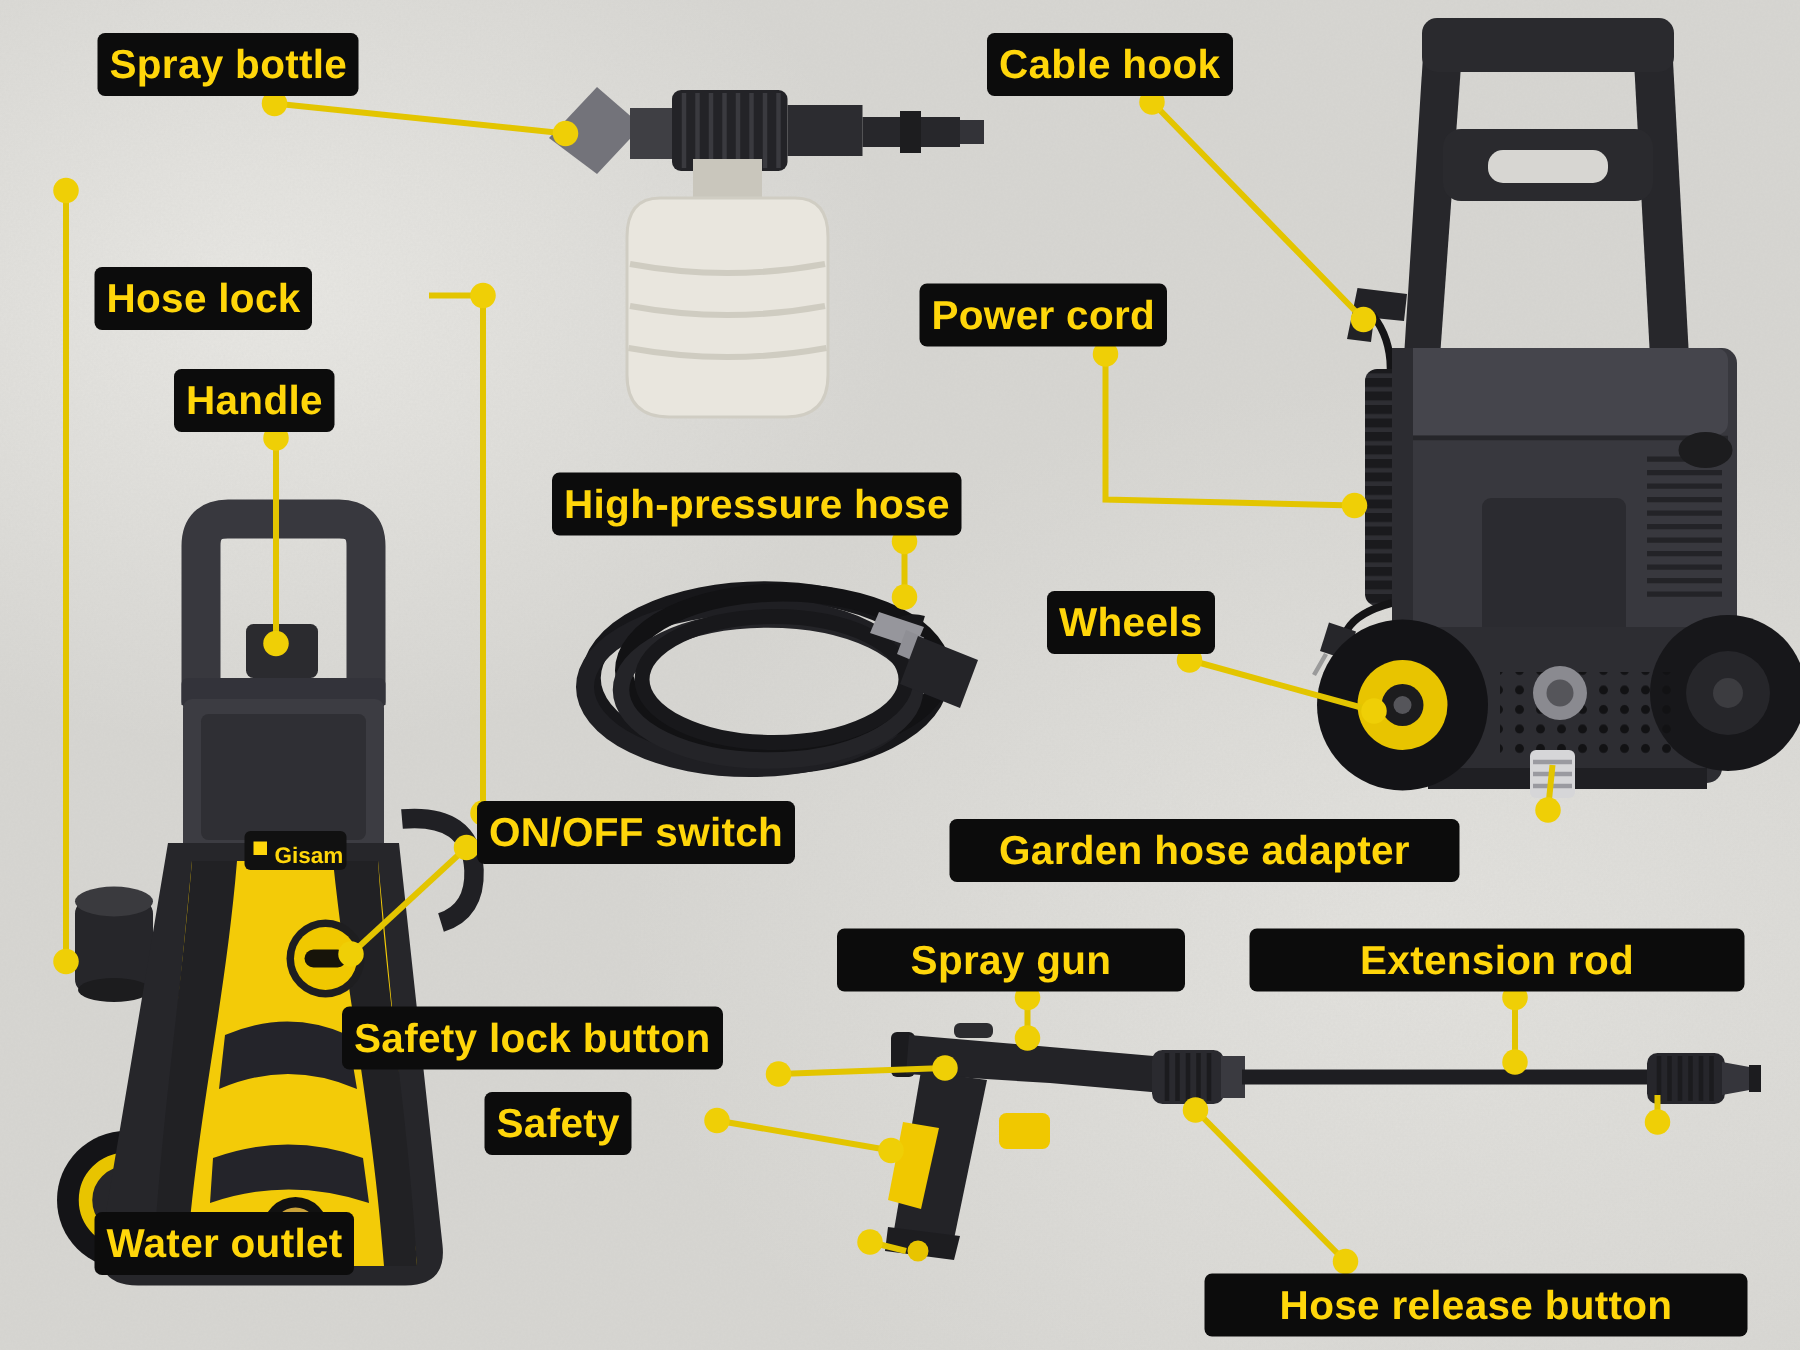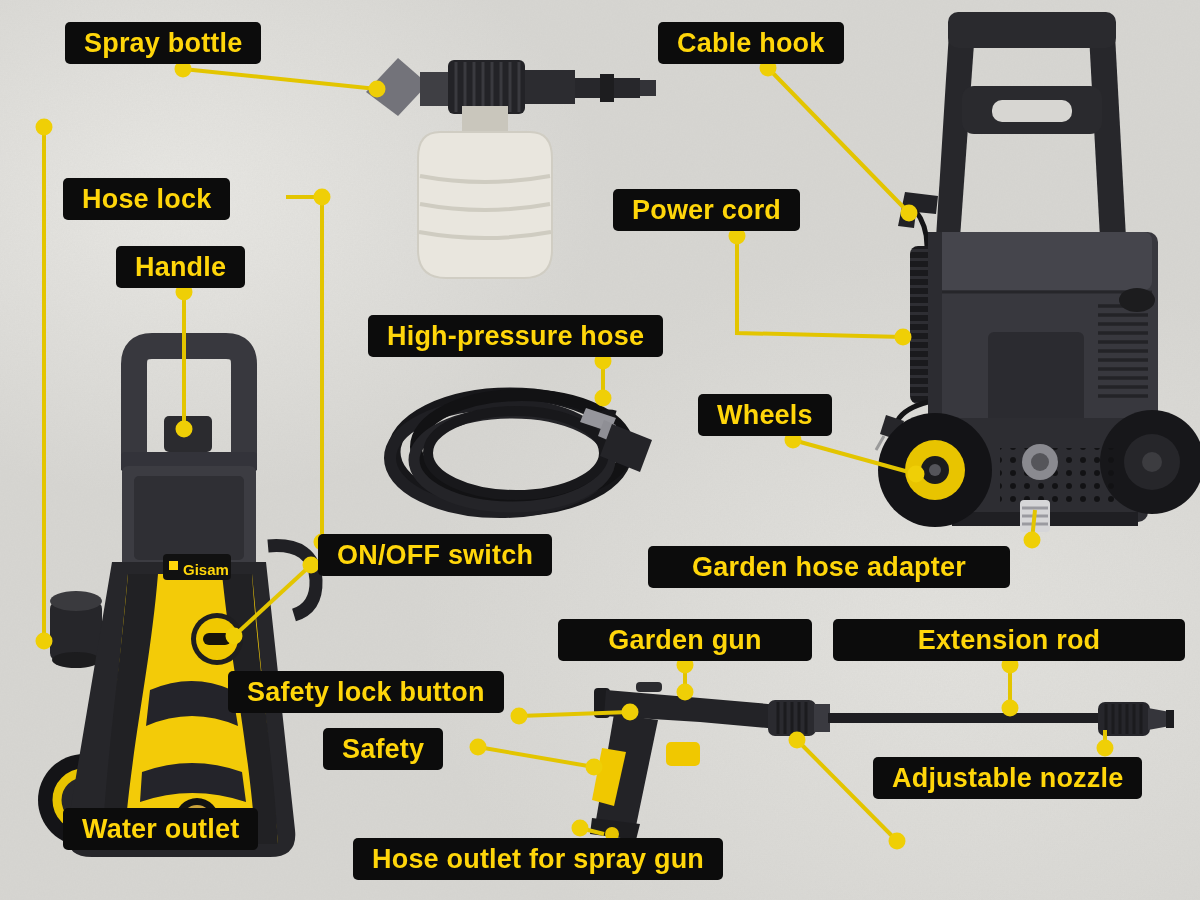--- a/index.html
+++ b/index.html
@@ -9,21 +9,21 @@
       radial-gradient(420px 300px at 15% 22%, #e9e8e4, rgba(233,232,228,0)),
       radial-gradient(520px 380px at 78% 70%, #e3e2de, rgba(227,226,222,0)),
       #d7d6d2;
     font-family:"Liberation Sans", sans-serif;
   }
   .stage svg{position:absolute;left:0;top:0;}
   .label{
     position:absolute;height:42px;line-height:42px;
     background:#0c0c0c;color:#ffd60a;
     font-size:27px;font-weight:700;white-space:nowrap;
-    padding:0 19px;border-radius:5px;text-align:center;
+    padding:0 8px;border-radius:5px;text-align:center;
     letter-spacing:.2px;z-index:5;
   }
 </style>
 </head>
 <body>
 
 <div class="stage">
 
 <svg width="1200" height="900" viewBox="0 0 1200 900">
   <defs>
@@ -242,22 +242,21 @@
 </svg>
 
 <div class="label" style="left:65px;top:22px">Spray bottle</div>
 <div class="label" style="left:63px;top:178px">Hose lock</div>
 <div class="label" style="left:658px;top:22px">Cable hook</div>
 <div class="label" style="left:116px;top:246px">Handle</div>
 <div class="label" style="left:368px;top:315px">High-pressure hose</div>
 <div class="label" style="left:613px;top:189px">Power cord</div>
 <div class="label" style="left:698px;top:394px">Wheels</div>
 <div class="label" style="left:318px;top:534px">ON/OFF switch</div>
-<div class="label" style="left:648px;top:546px; width:324px">Garden hose adapter</div>
+<div class="label" style="left:633px;top:546px; width:324px">Garden hose adapter</div>
 <div class="label" style="left:228px;top:671px">Safety lock button</div>
-<div class="label" style="left:558px;top:619px; width:216px">Garden gun</div>
+<div class="label" style="left:558px;top:619px; width:216px">Spray gun</div>
 <div class="label" style="left:833px;top:619px; width:314px">Extension rod</div>
 <div class="label" style="left:323px;top:728px">Safety</div>
-<div class="label" style="left:873px;top:757px">Adjustable nozzle</div>
 <div class="label" style="left:63px;top:808px">Water outlet</div>
-<div class="label" style="left:353px;top:838px">Hose outlet for spray gun</div>
+<div class="label" style="left:803px;top:849px; width:346px">Hose release button</div>
 
 </div>
 
 </body></html>

